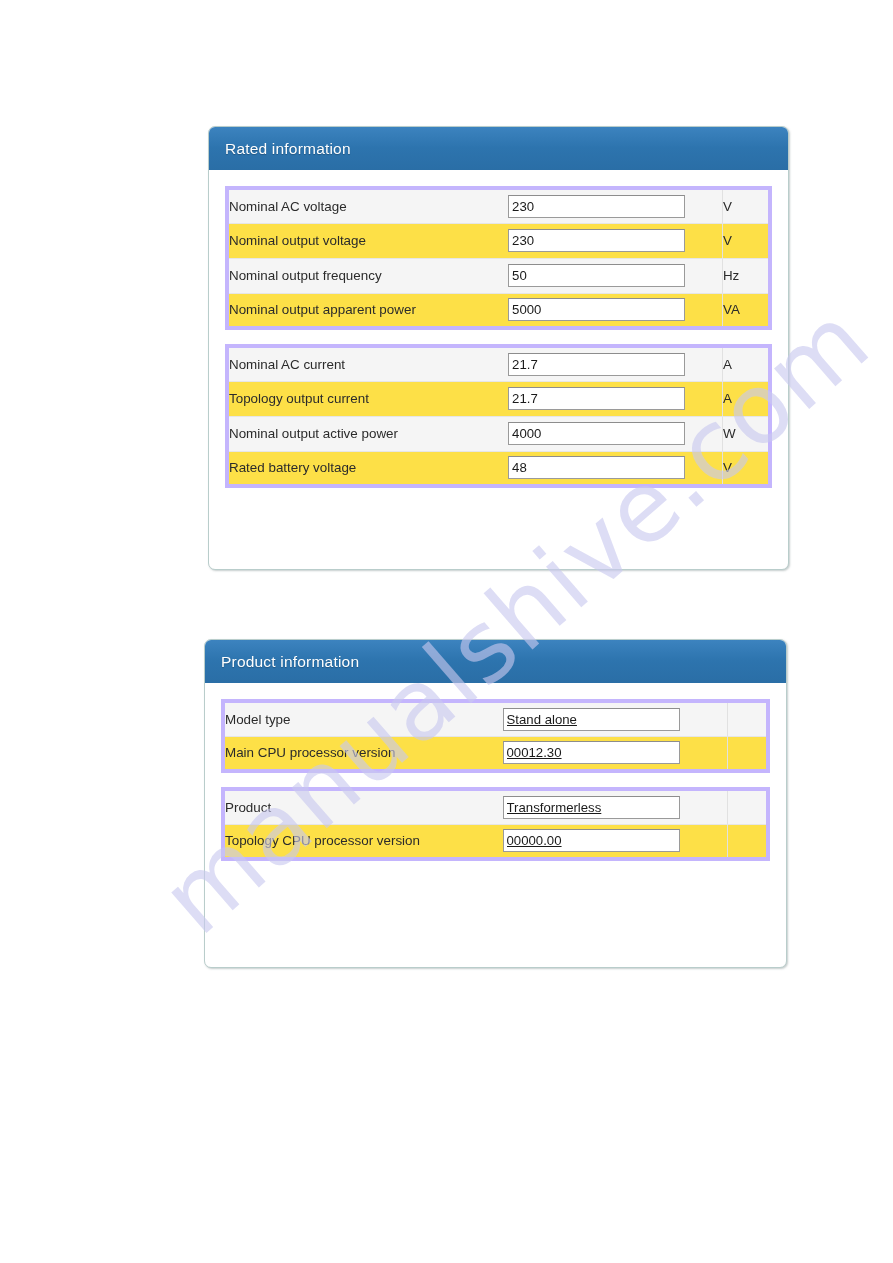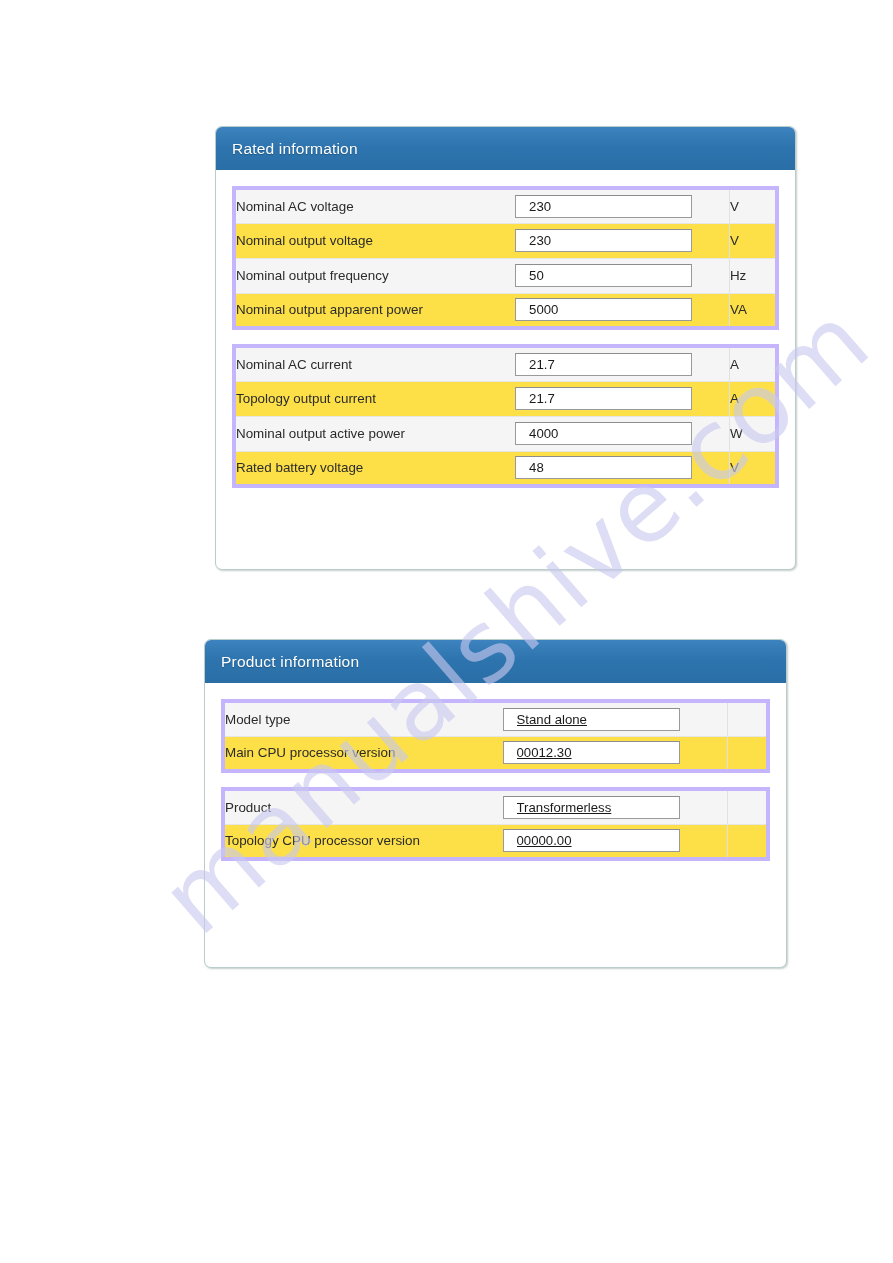--- a/index.html
+++ b/index.html
@@ -40,21 +40,21 @@
 
   
   .panel {
     position: absolute;
     background: #ffffff;
     border: 1px solid #b9cdcb;
     border-radius: 7px;
     box-shadow: 1px 1px 2px rgba(90,110,110,.35);
     z-index: 2;
   }
-  .panel-rated   { left: 215px; top: 126px; width: 581px; height: 444px; }
+  .panel-rated   { left: 208px; top: 126px; width: 581px; height: 444px; }
   .panel-product { left: 204px; top: 639px; width: 583px; height: 329px; }
 
   .panel-header {
     height: 43px;
     background: linear-gradient(180deg, #3c83bf 0%, #2d74ae 48%, #2a6ea6 100%);
     border-radius: 6px 6px 0 0;
     color: #ffffff;
     font-size: 15.5px;
     display: flex;
     align-items: center;
@@ -109,21 +109,21 @@
 
   .w-label2 { width: 278px; }
   .w-value2 { width: 224px; }
   .w-unit2  { width: 40px;  }
 
   input.field {
     display: block;
     width: 177px;
     height: 23px;
     line-height: 21px;
-    padding: 0 13px;
+    padding: 0 3px;
     border: 1px solid #9a9a9a;
     border-top-color: #8d8d8d;
     background: #ffffff;
     font-family: "Liberation Sans", sans-serif;
     font-size: 13.2px;
     color: #1a1a1a;
     border-radius: 0;
     outline: none;
   }
   .panel-product input.field { width: 177px; text-decoration: underline; }

